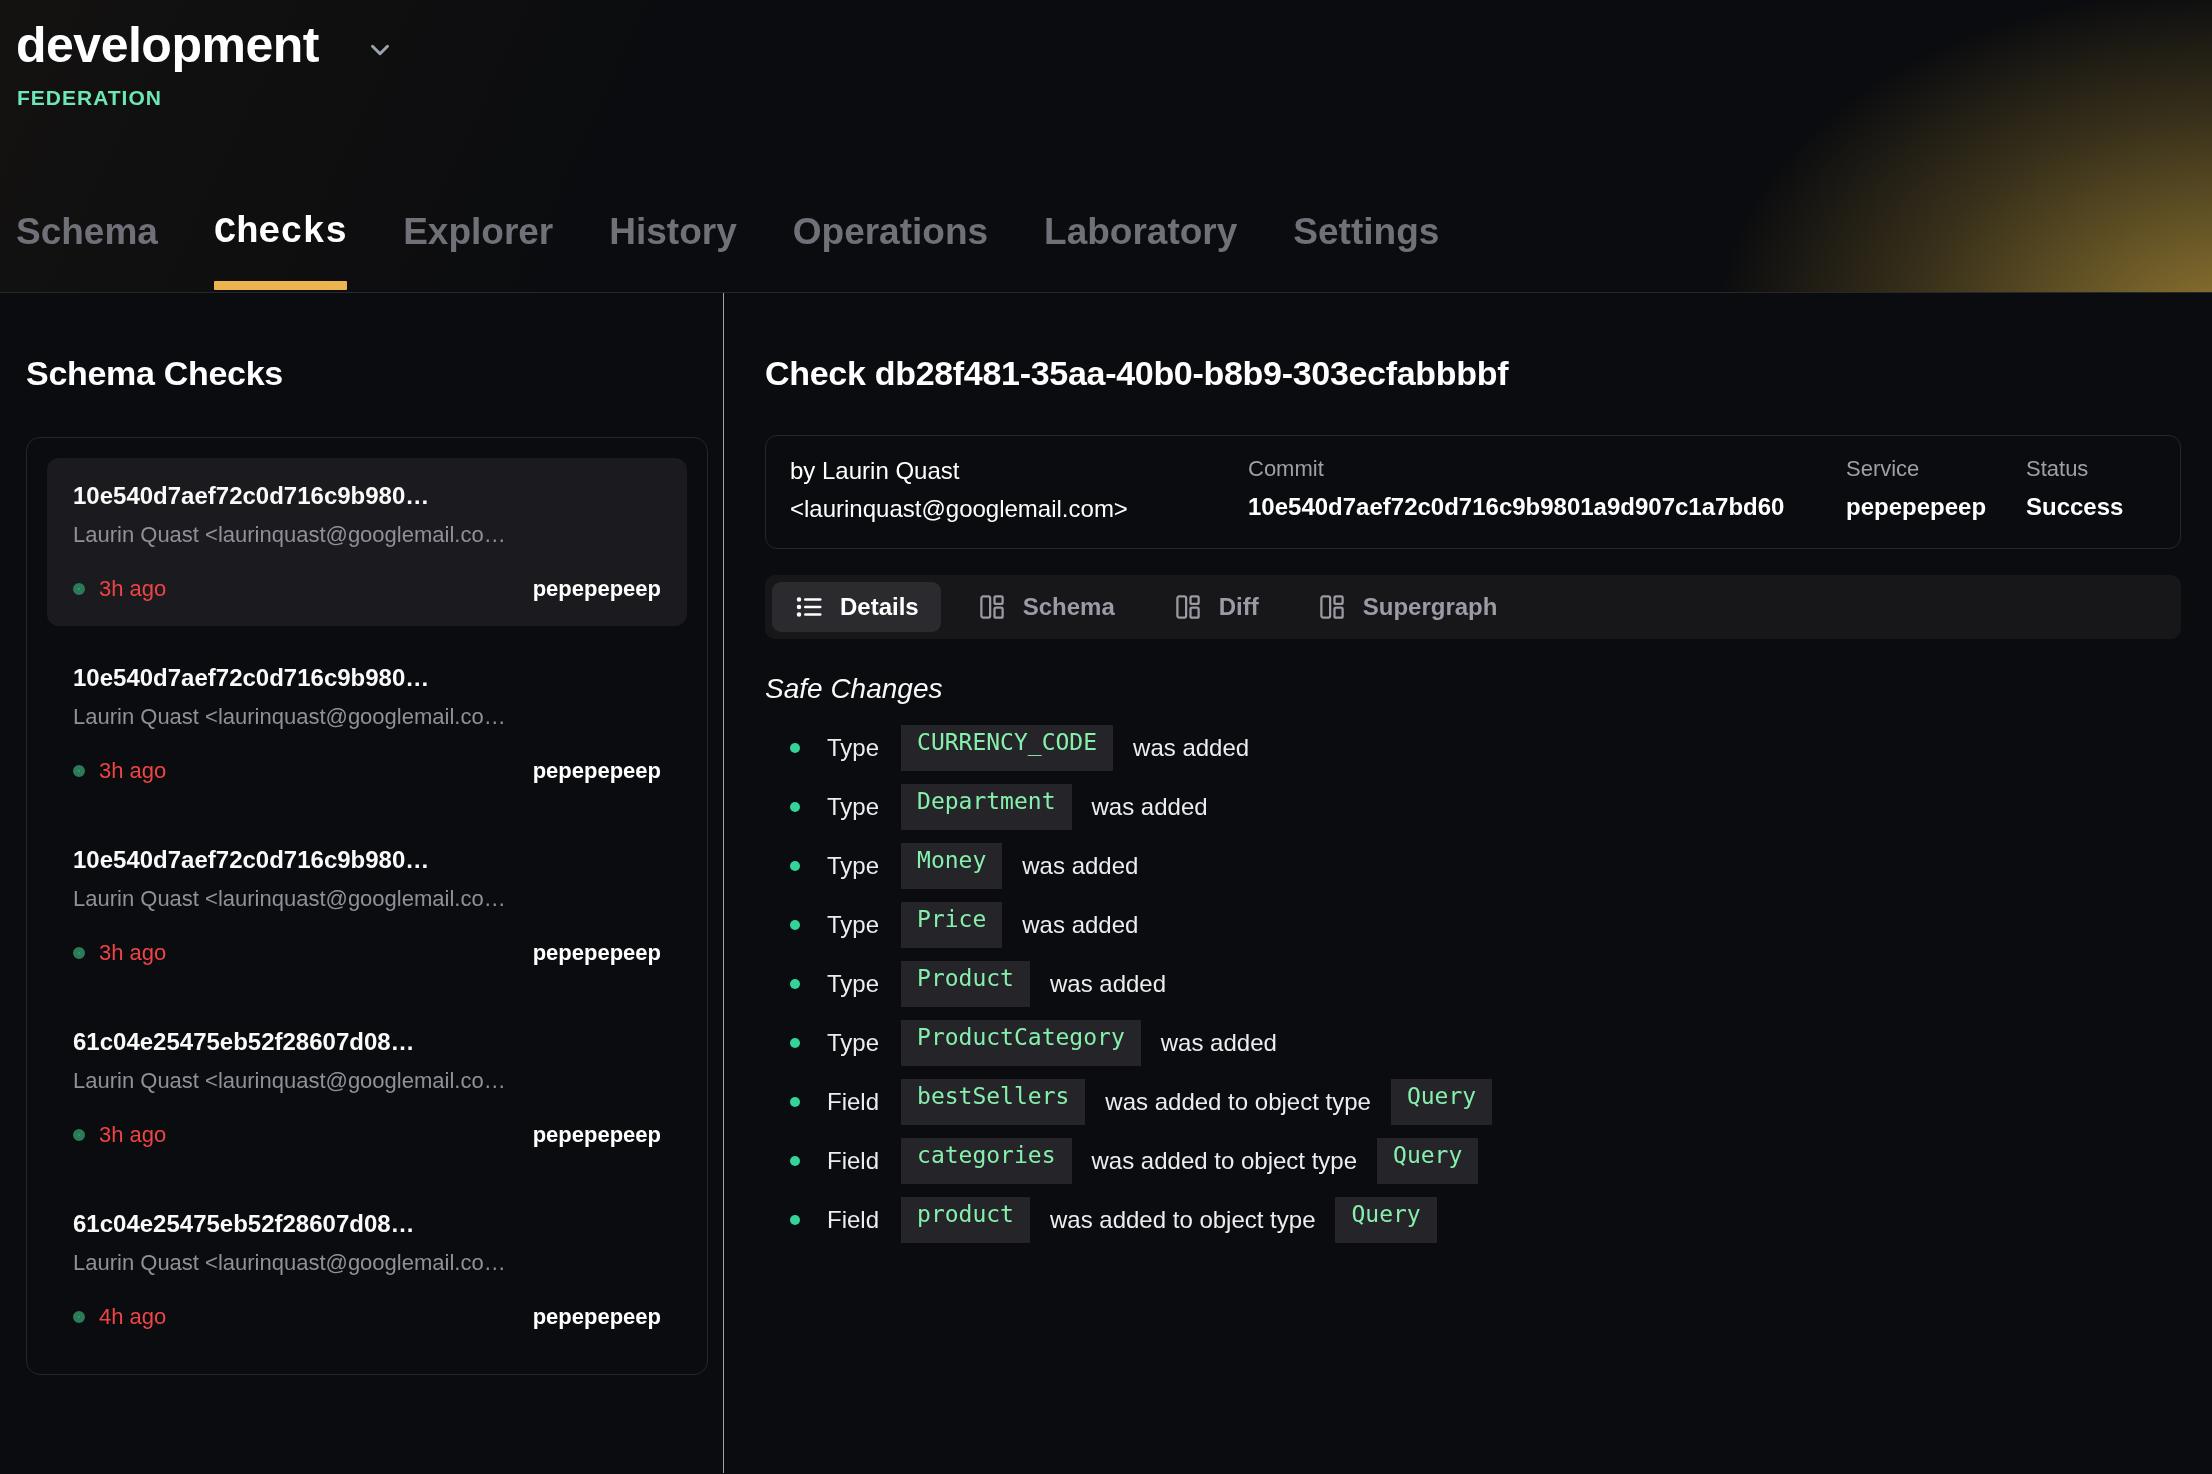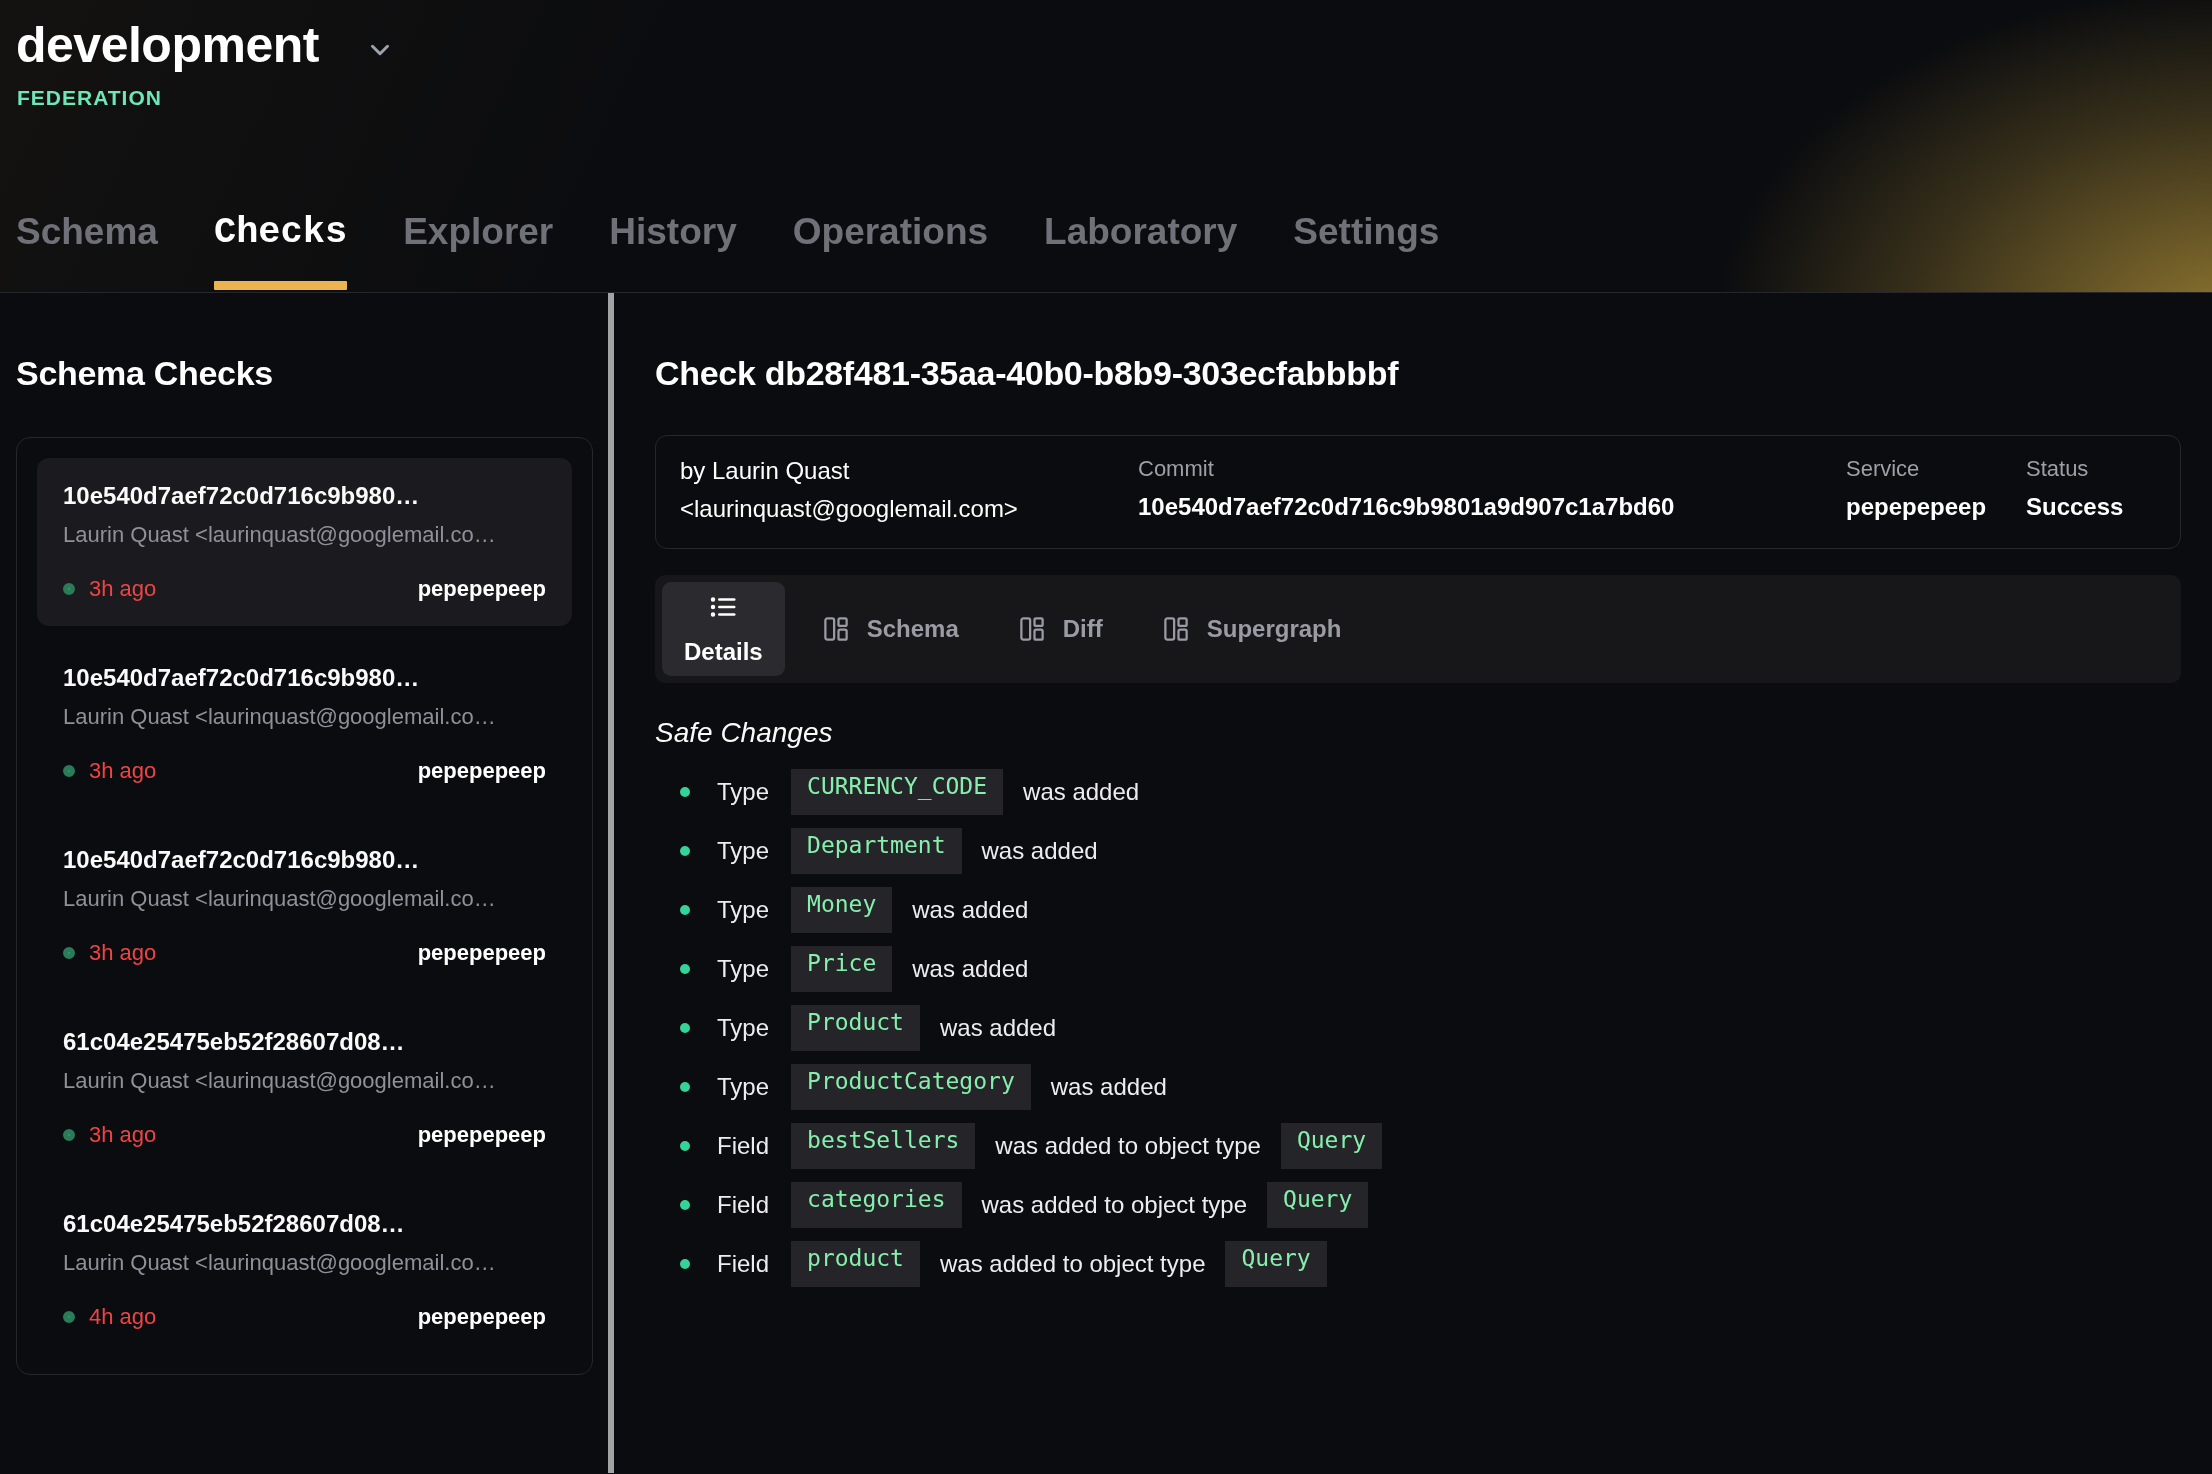--- a/index.html
+++ b/index.html
@@ -36,22 +36,22 @@
   .nav-tab.active { color:#ffffff;font-family:Liberation Mono, monospace; }
   .nav-tab.active::after {
     content:""; position:absolute; left:0; right:0; bottom:2px; height:9px;
     background:#ecb44f; border-radius:1px;
   }
 
   
   .main { display:flex; height:1180px; }
 
   .left-panel {
-    width:614px; border-right:6px solid #a3a3a3;
-    padding-left:16px; overflow:hidden; flex:none;
+    width:724px; border-right:1px solid #a3a3a3;
+    padding-left:26px; overflow:hidden; flex:none;
   }
   .section-heading { margin-top:61px; font-size:34px; font-weight:700; letter-spacing:-0.3px; }
 
   .checks-container {
     margin-top:44px; margin-right:15px;
     border:1px solid #26262b; border-radius:14px;
     padding:20px;
   }
   .check-card { border-radius:12px; padding:24px 26px; cursor:pointer; }
   .check-card.selected { background:#1b1b1f; }
@@ -86,21 +86,21 @@
   .check-tabs {
     margin-top:26px; background:#17171a; border-radius:10px;
     padding:7px; display:flex; align-items:center; gap:14px;
   }
   .check-tab {
     display:flex; align-items:center; gap:16px;
     padding:10px 22px; border-radius:9px;
     font-size:24px; font-weight:600; color:#9b9ba5;
     background:none; border:none; font-family:inherit; cursor:pointer;
   }
-  .check-tab.active { background:#2a2a2f; color:#ffffff;flex-direction:column; }
+  .check-tab.active { background:#2a2a2f; color:#ffffff; }
   .tab-icon { width:30px; height:30px; display:inline-flex; flex:none; }
   .tab-icon svg { width:100%; height:100%; }
 
   .changes-heading { margin-top:30px; font-size:28px; font-weight:500; color:#fafafa; line-height:40px;font-style:italic; }
   .changes-list { list-style:none; margin-top:16px; }
   .change-row { display:flex; align-items:center; min-height:35px; margin-bottom:13px; }
   .bullet { width:10px; height:10px; border-radius:50%; background:#34d399; margin:0 27px 0 25px; flex:none; }
   .change-prefix, .change-text { font-size:24px; color:#ededf0; }
   .change-prefix { margin-right:22px; }
   .change-text { margin:0 20px; }

